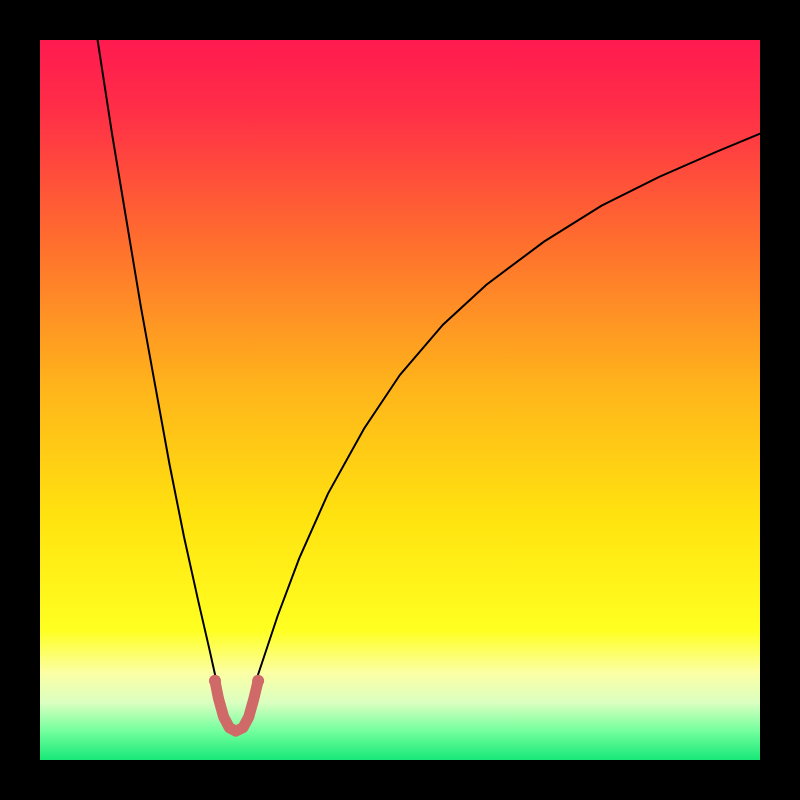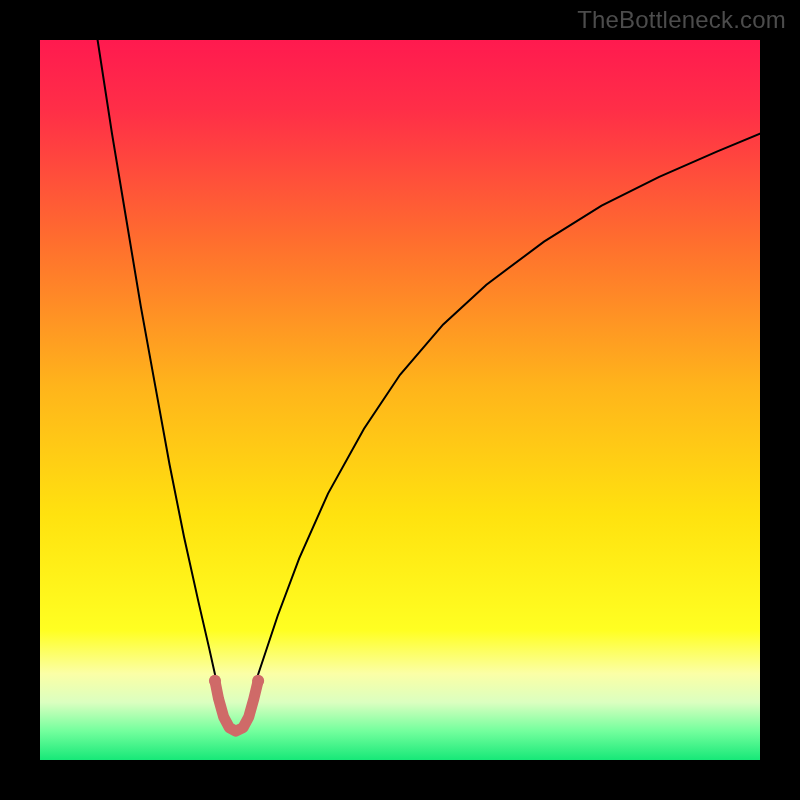--- a/index.html
+++ b/index.html
@@ -33,21 +33,20 @@
     color: #4c4c4c;
     font-size: 24px;
     letter-spacing: 0.2px;
     font-weight: 400;
   }
 </style>
 </head>
 <body>
 
 <div class="frame">
-  <div class="watermark">TheBottleneck.com</div>
   <svg class="plot" viewBox="0 0 720 720" preserveAspectRatio="none">
     <defs>
       <linearGradient id="bg-grad" x1="0" y1="0" x2="0" y2="1">
           <stop offset="0.00%" stop-color="#ff1a4f"></stop>
           <stop offset="10.00%" stop-color="#ff2f47"></stop>
           <stop offset="28.00%" stop-color="#ff6e2e"></stop>
           <stop offset="48.00%" stop-color="#ffb41b"></stop>
           <stop offset="66.00%" stop-color="#ffe20f"></stop>
           <stop offset="82.00%" stop-color="#ffff22"></stop>
           <stop offset="88.00%" stop-color="#fbffa6"></stop>

